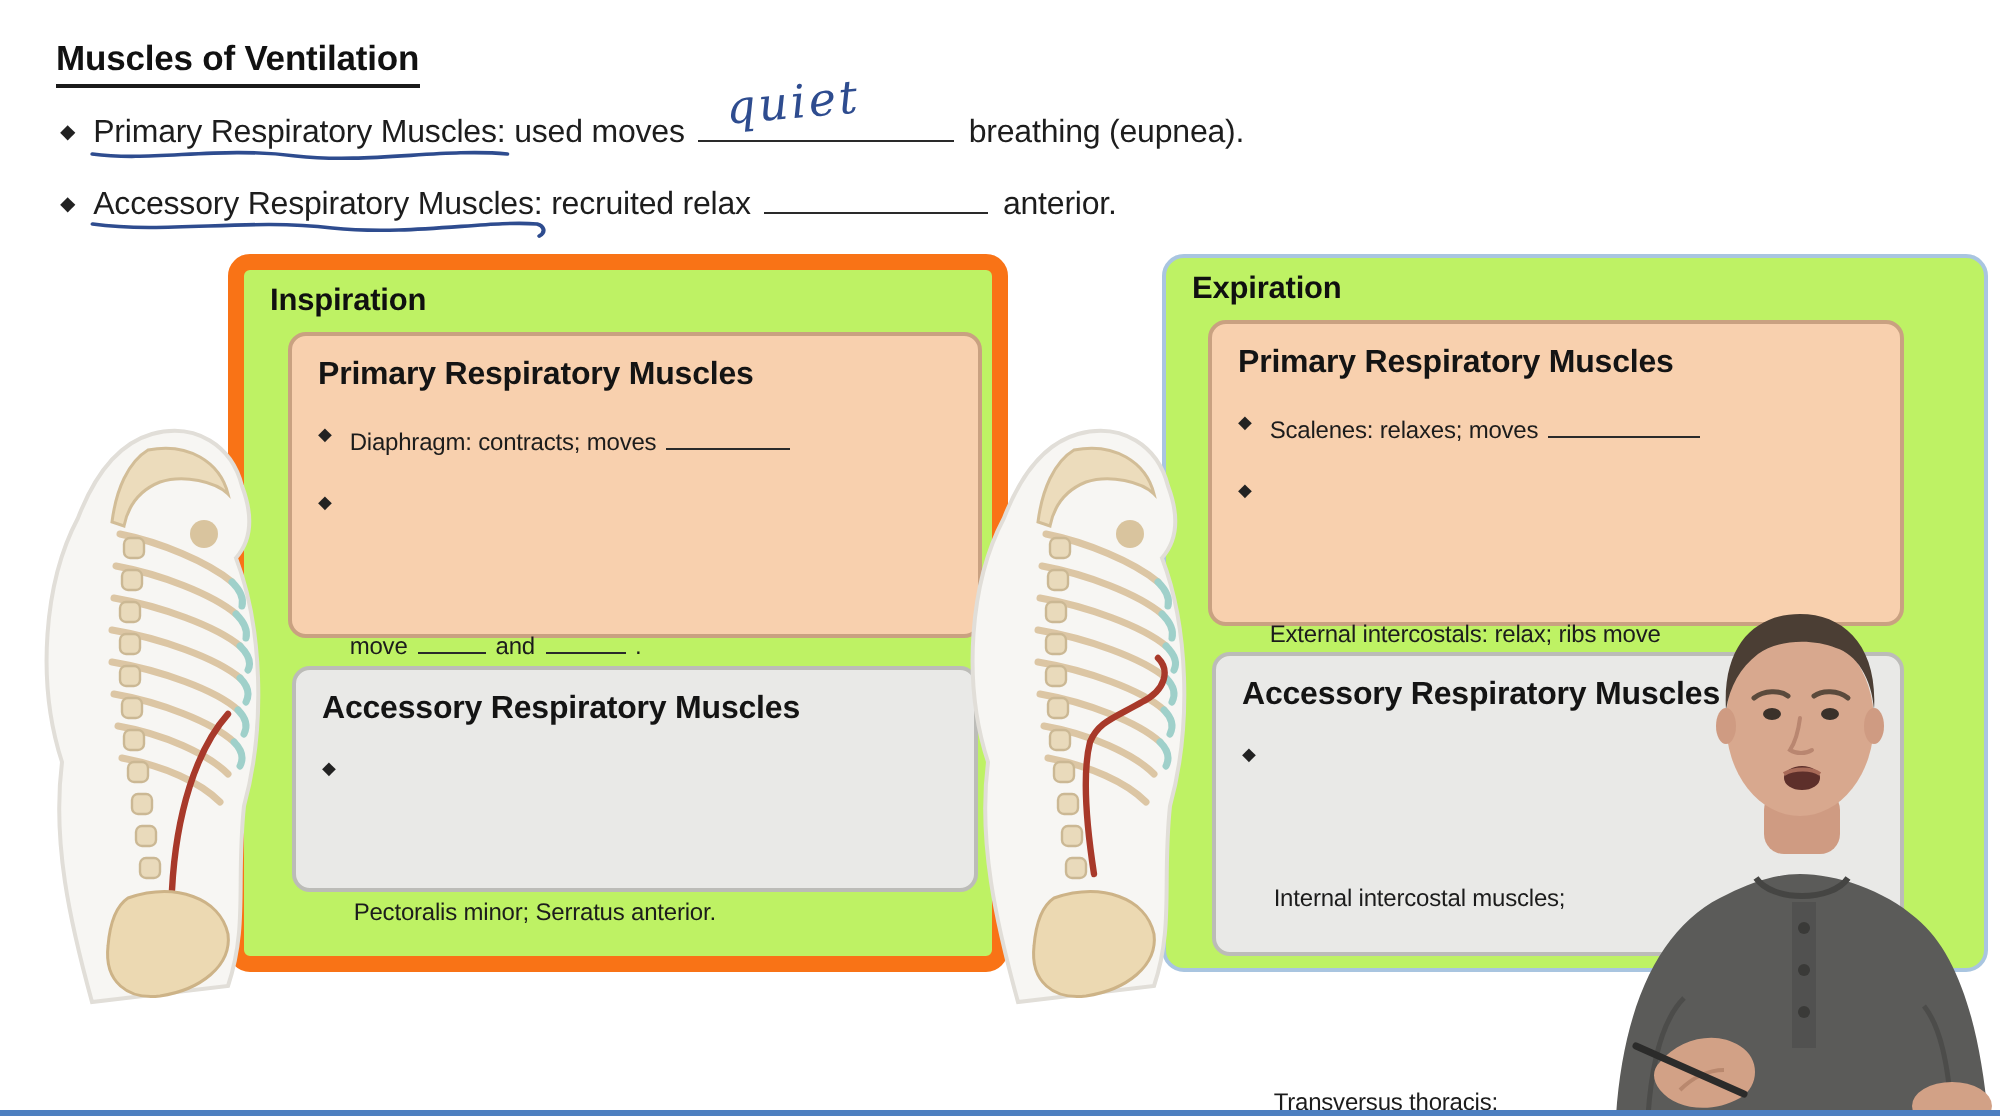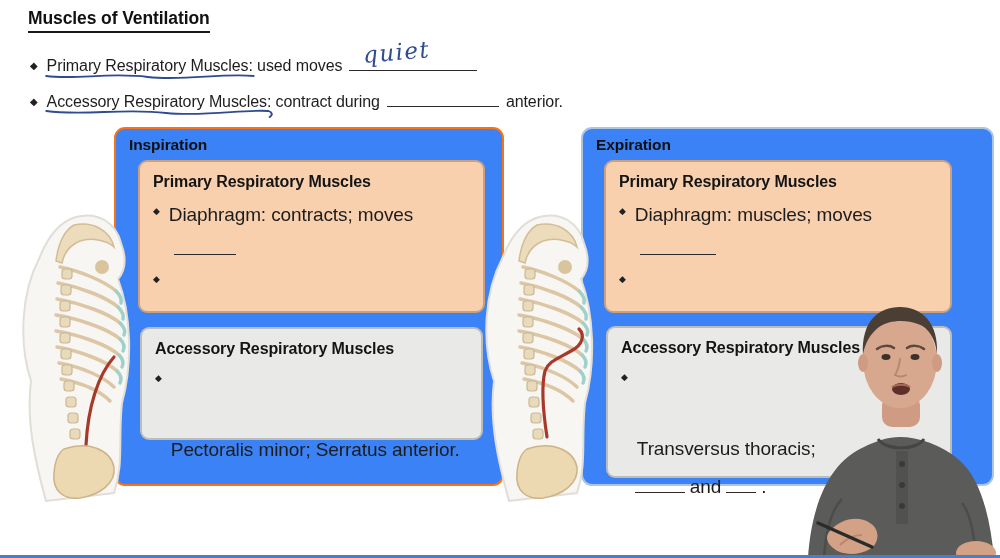--- a/index.html
+++ b/index.html
@@ -2,21 +2,21 @@
 <html><head>
 <meta charset="utf-8">
 <style>
   html,body{margin:0;padding:0;background:#ffffff;}
   .stage{
     position:relative;width:1000px;height:558px;overflow:hidden;background:#ffffff;
     font-family:"Liberation Sans",sans-serif;color:#1d1d1d;letter-spacing:-0.1px;
   }
   
   .page-title{
-    position:absolute;left:28px;top:8px;margin:0;
+    position:absolute;left:28px;top:19px;margin:0;
     font-size:17.5px;font-weight:bold;color:#111;
     border-bottom:2px solid #1a1a1a;padding-bottom:2px;
   }
   .intro-bullet{position:absolute;left:30px;display:flex;align-items:baseline;font-size:16px;}
   .intro-bullet.b1{top:56px;}
   .intro-bullet.b2{top:92px;}
   .dmd{font-size:10px;margin-right:9px;position:relative;top:-2px;color:#222;}
   .term{position:relative;font-weight:normal;}
   .wavy{position:absolute;left:-3px;bottom:-8px;width:calc(100% + 10px);height:12px;overflow:visible;}
   .wavy path{stroke:#2e4c8f;stroke-width:1.8;fill:none;stroke-linecap:round;}
@@ -25,30 +25,30 @@
     margin:0 7px;position:relative;
   }
   .handwriting{
     position:absolute;left:14px;top:-17px;
     font-family:"DejaVu Serif",serif;font-style:italic;
     font-size:23px;color:#2e4c8f;transform:rotate(-5deg);letter-spacing:1.5px;
     white-space:nowrap;
   }
   
   .panel{position:absolute;border-radius:11px;box-sizing:border-box;}
-  .panel.inspiration{left:114px;top:127px;width:390px;height:359px;background:#3b82f6;border:2px solid #f97316;}
-  .panel.expiration{left:581px;top:127px;width:413px;height:359px;background:#3b82f6;border:2px solid #a9c5e0;}
+  .panel.inspiration{left:114px;top:127px;width:390px;height:359px;background:#bef264;border:8px solid #f97316;}
+  .panel.expiration{left:581px;top:127px;width:413px;height:359px;background:#bef264;border:2px solid #a9c5e0;}
   .panel-title{position:absolute;left:13px;top:7px;font-size:15.5px;font-weight:bold;color:#101010;}
   .box{position:absolute;border-radius:9px;box-sizing:border-box;}
   .box.orange{background:#f8d0ae;border:2px solid #c9a181;}
   .box.gray{background:#e9e9e7;border:2px solid #bcbcb8;}
   .box-title{margin:11px 0 0 13px;font-size:16px;font-weight:bold;color:#141414;}
   .brow{display:flex;margin:7px 10px 0 13px;}
   .dmd2{font-size:9px;margin:8px 9px 0 0;color:#222;flex:0 0 auto;}
-  .btxt{font-size:19px;line-height:34px;white-space:pre-wrap;color:#1c1c1c;}
+  .btxt{font-size:12px;line-height:34px;white-space:pre-wrap;color:#1c1c1c;}
   .blank2{display:inline-block;height:0.85em;border-bottom:1.6px solid #2a2a2a;margin:0 5px;}
   
   .torso{position:absolute;width:152px;height:292px;z-index:5;}
   .torso.t1{left:4px;top:211px;}
   .torso.t2{left:467px;top:211px;}
   .instructor{position:absolute;left:780px;top:299px;width:220px;height:259px;z-index:20;}
   .bottom-bar{position:absolute;left:0;bottom:0;width:1000px;height:3px;background:#4d7fc0;z-index:30;}
 </style>
 </head>
 <body>
@@ -59,28 +59,29 @@
 
   <div class="intro-bullet b1">
     <span class="dmd">◆</span>
     <span class="term"><span>Primary Respiratory Muscles</span><svg class="wavy" viewBox="0 0 200 12" preserveAspectRatio="none">
           <path d="M2,5 C30,9 62,1 98,6 C132,10 168,2 198,5"></path>
         </svg></span>
     <span>: used moves</span>
     <span class="blank1" style="width:128px">
         <span class="handwriting">quiet</span>
       </span>
+    <span>breathing (eupnea).</span>
   </div>
 
   <div class="intro-bullet b2">
     <span class="dmd">◆</span>
     <span class="term"><span>Accessory Respiratory Muscles</span><svg class="wavy" viewBox="0 0 200 12" preserveAspectRatio="none">
           <path d="M2,4 C34,9 70,1 106,6 C140,10 174,2 195,4 C198,5 199,8 196,10"></path>
         </svg></span>
-    <span>: contract during</span>
+    <span>: recruited relax</span>
     <span class="blank1" style="width:112px"></span>
     <span>anterior.</span>
   </div>
 
   <section class="panel inspiration">
     <div class="panel-title">Inspiration</div>
 
     <div class="box orange" style="left:22px;top:31px;width:347px;height:153px;">
       <div class="box-title">Primary Respiratory Muscles</div>
       <div class="brow">
@@ -106,36 +107,37 @@
     </div>
   </section>
 
   <section class="panel expiration">
     <div class="panel-title">Expiration</div>
 
     <div class="box orange" style="left:21px;top:31px;width:348px;height:153px;">
       <div class="box-title">Primary Respiratory Muscles</div>
       <div class="brow">
         <span class="dmd2">◆</span>
-        <div class="btxt"><span>Diaphragm: muscles; moves</span><span class="blank2" style="width:76px"></span></div>
+        <div class="btxt"><span>Scalenes: relaxes; moves</span><span class="blank2" style="width:76px"></span></div>
       </div>
       <div class="brow" style="margin-top:0">
         <span class="dmd2">◆</span>
         <div class="btxt">
           <div>External intercostals: relax; ribs move</div>
           <div><span class="blank2" style="width:50px;margin-left:0"></span><span>and</span><span class="blank2" style="width:30px"></span><span>.</span></div>
         </div>
       </div>
     </div>
 
     <div class="box gray" style="left:23px;top:197px;width:346px;height:152px;">
       <div class="box-title">Accessory Respiratory Muscles</div>
       <div class="brow">
         <span class="dmd2">◆</span>
         <div class="btxt">
+          <div>Internal intercostal muscles;</div>
           <div>Transversus thoracis;</div>
           
         </div>
       </div>
     </div>
   </section>
 
   <svg class="torso t1" viewBox="0 0 152 292">
     <path d="M72,6 C94,0 112,12 117,32 C123,48 121,60 114,68 C127,102 129,152 118,192 C114,230 120,252 110,282 L42,290 C31,250 22,210 27,170 C14,130 18,80 35,48 C45,22 58,10 72,6 Z" fill="#f7f6f3" stroke="#e1ded8" stroke-width="2"></path>
     <path d="M70,14 C90,10 106,20 110,36 C104,30 88,26 76,30 C66,34 60,42 58,52 L52,50 C54,34 60,20 70,14 Z" fill="#ecdcbc" stroke="#d2bd97" stroke-width="1.5"></path>

